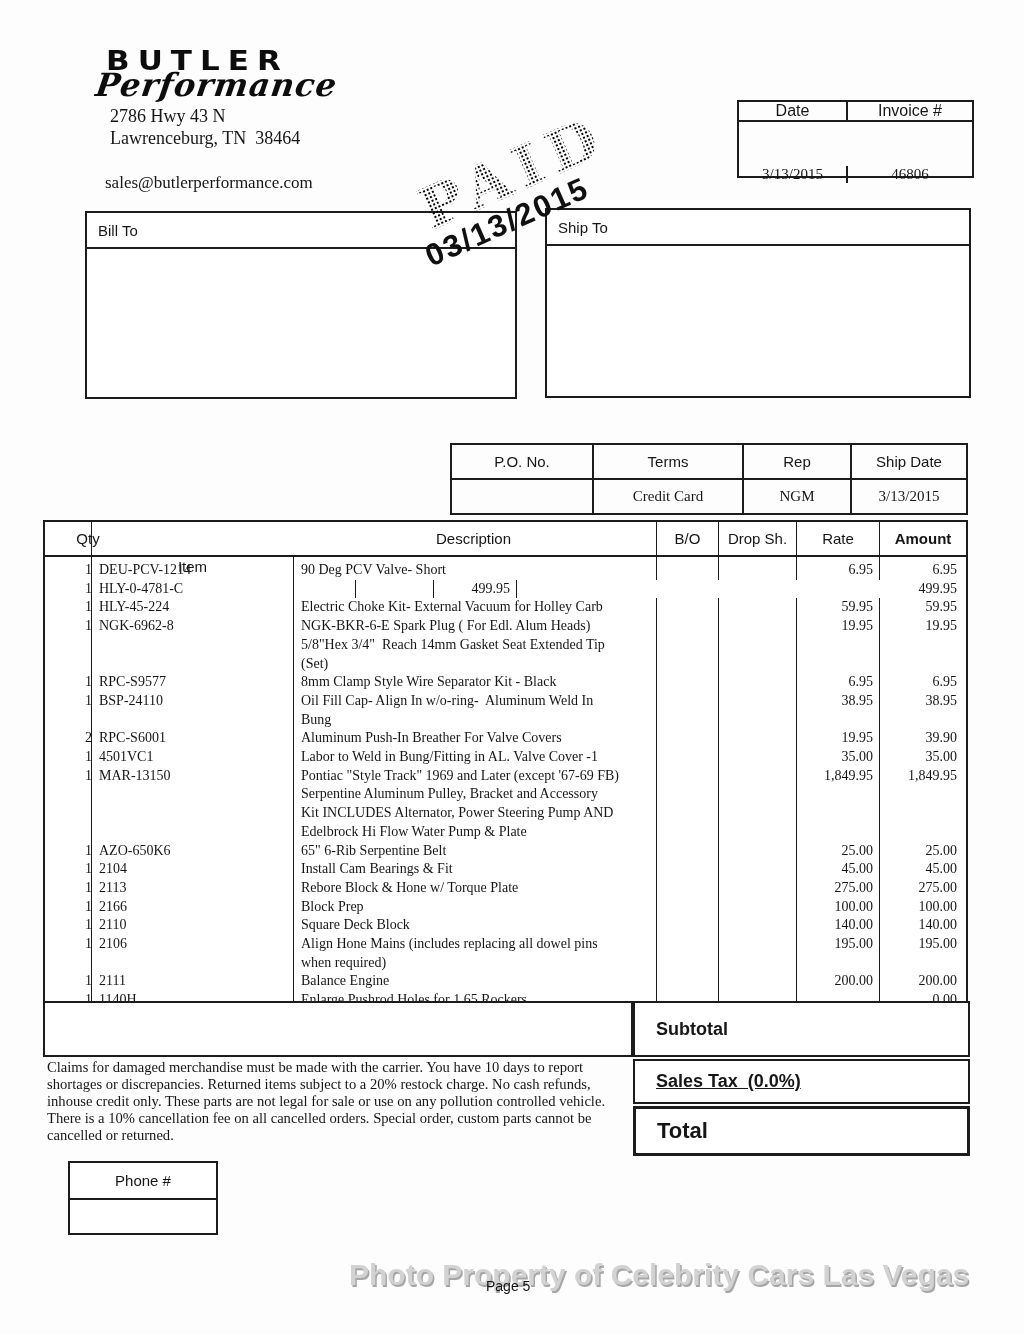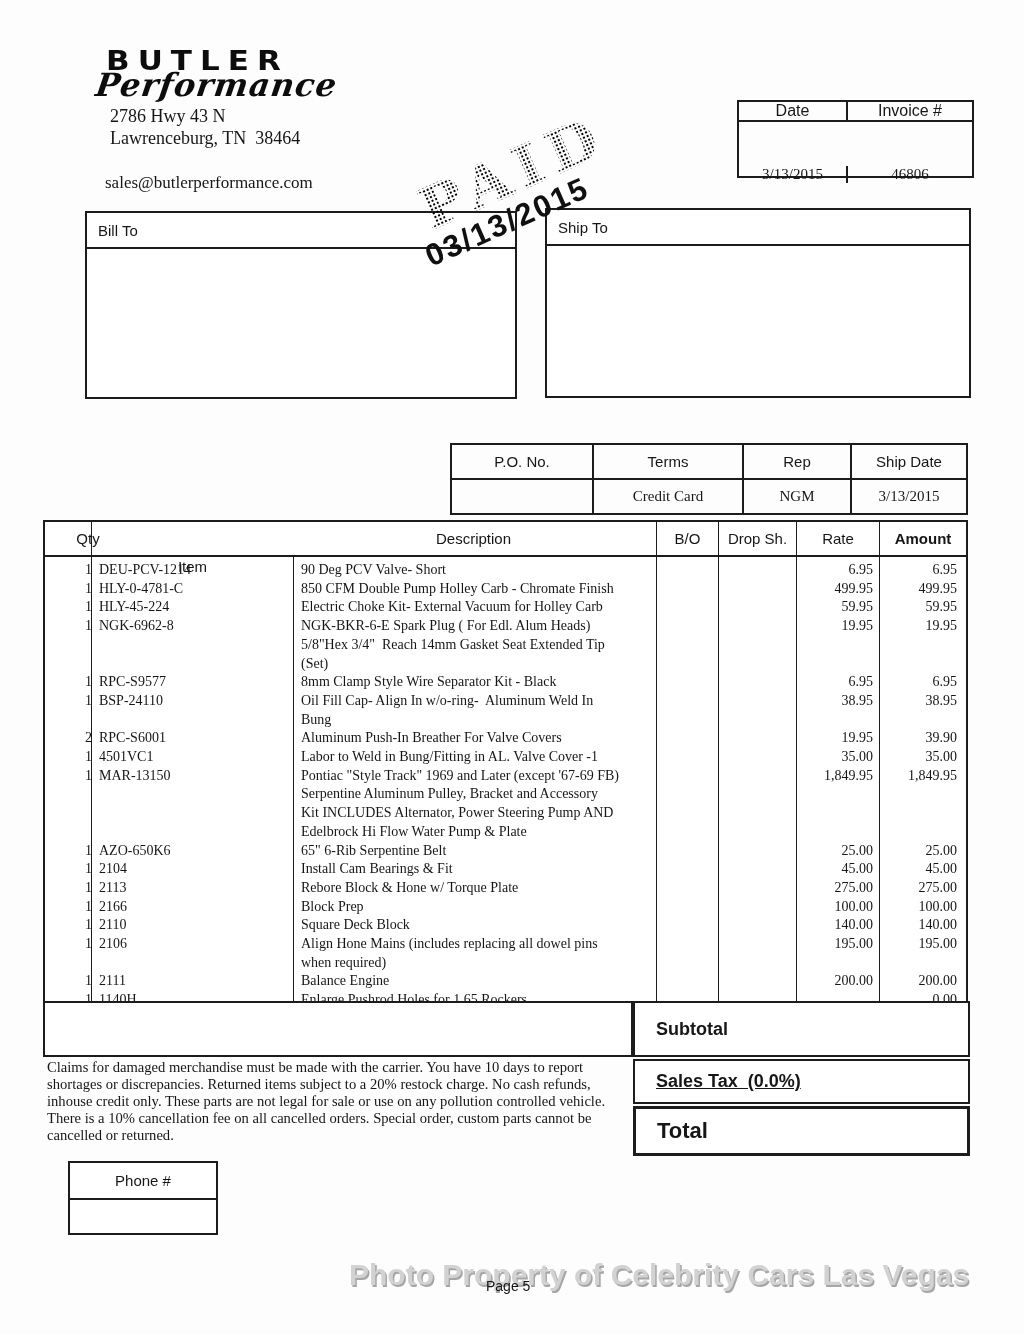--- a/index.html
+++ b/index.html
@@ -190,21 +190,20 @@
             <div class="c desc">90 Deg PCV Valve- Short</div>
             <div class="c bo"></div>
             <div class="c drop"></div>
             <div class="c rate">6.95</div>
             <div class="c amt">6.95</div>
           </div>
         
           <div class="irow">
             <div class="c qty">1</div>
             <div class="c item">HLY-0-4781-C</div>
-            <div class="c desc">850 CFM Double Pump Holley Carb - Chromate Finish</div>
             <div class="c bo"></div>
             <div class="c drop"></div>
             <div class="c rate">499.95</div>
             <div class="c amt">499.95</div>
           </div>
         
           <div class="irow">
             <div class="c qty">1</div>
             <div class="c item">HLY-45-224</div>
             <div class="c desc">Electric Choke Kit- External Vacuum for Holley Carb</div>

